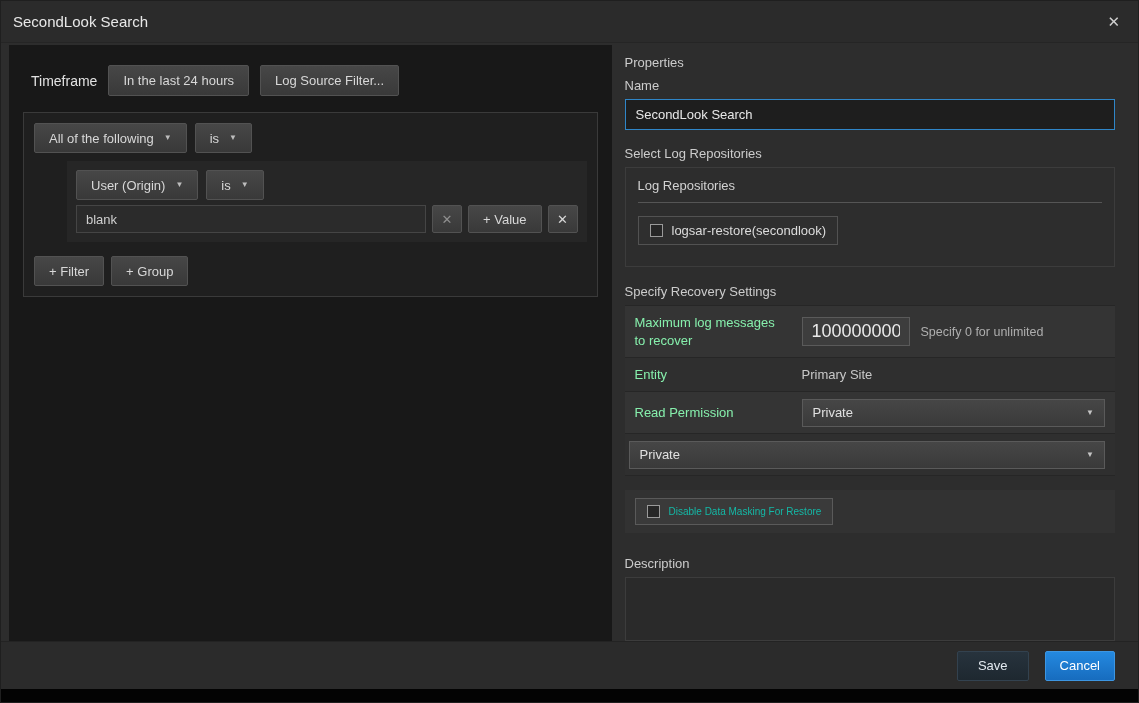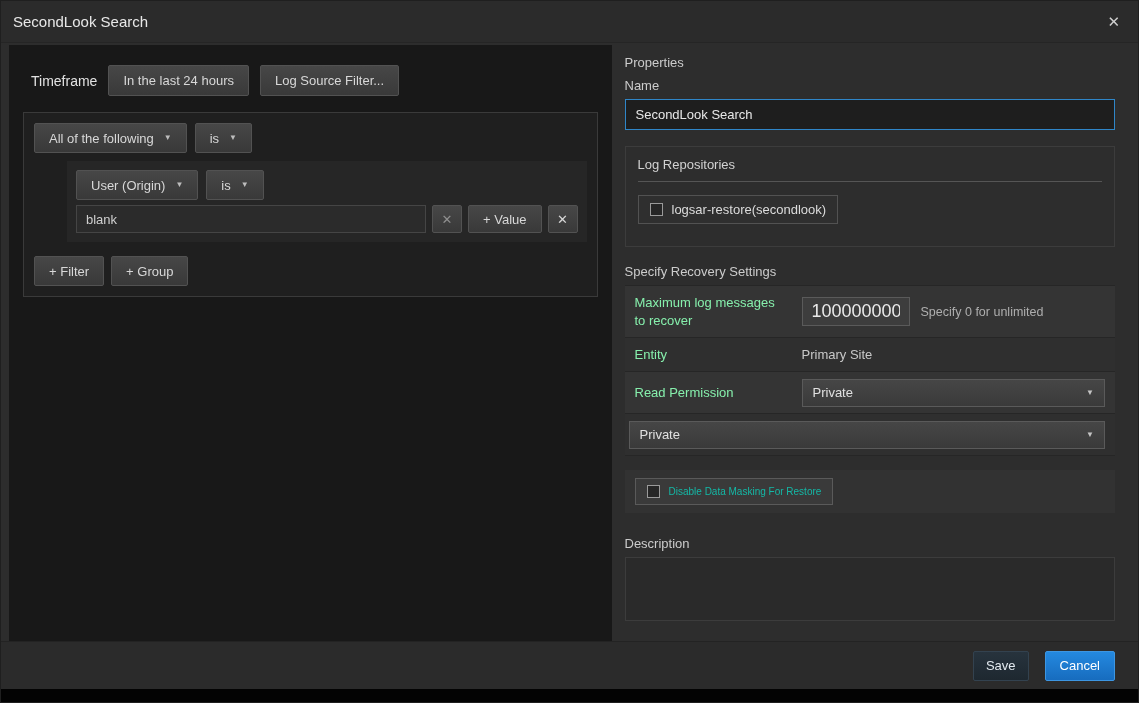--- a/index.html
+++ b/index.html
@@ -186,21 +186,21 @@
     background: #2b2b2b;
     border-top: 1px solid #232323;
     display: flex; align-items: center; justify-content: flex-end;
     gap: 16px; padding-right: 23px;
   }
   .btn-save {
     height: 30px; min-width: 50px;
     background: linear-gradient(#27333d, #1e2830);
     border: 1px solid #33424f; border-radius: 2px;
     color: #e2e9ef; font-size: 13px; cursor: pointer;
-    display: inline-flex; align-items: center; justify-content: center; padding: 0 12px;
+    display: inline-flex; align-items: center; justify-content: center; padding: 0 20px;
   }
   .btn-cancel {
     height: 30px; min-width: 68px;
     background: linear-gradient(#2489e0, #176cbe);
     border: 1px solid #3d96e2; border-radius: 2px;
     color: #ffffff; font-size: 13px; cursor: pointer;
     display: inline-flex; align-items: center; justify-content: center; padding: 0 14px;
   }
 
   .bottom-strip { flex: 0 0 13px; background: #030303; }
@@ -278,20 +278,21 @@
 
     </div>
 
     <div class="right-panel">
 
       <div class="rp-heading">Properties</div>
 
       <div class="field-label">Name</div>
       <input class="name-input" type="text" value="SecondLook Search" style="">
 
+      <div class="field-label">Select Log Repositories</div>
       <div class="repo-box">
         <div class="repo-title">Log Repositories</div>
         <div class="repo-item">
           <span class="checkbox"></span>
           <span class="label">logsar-restore(secondlook)</span>
         </div>
       </div>
 
       <div class="field-label">Specify Recovery Settings</div>
 

